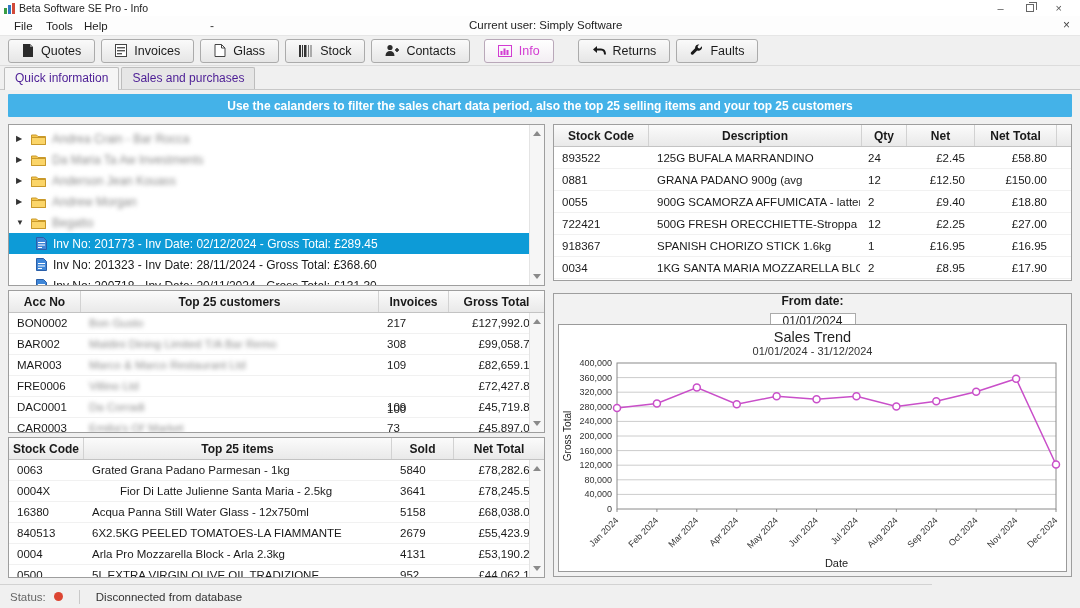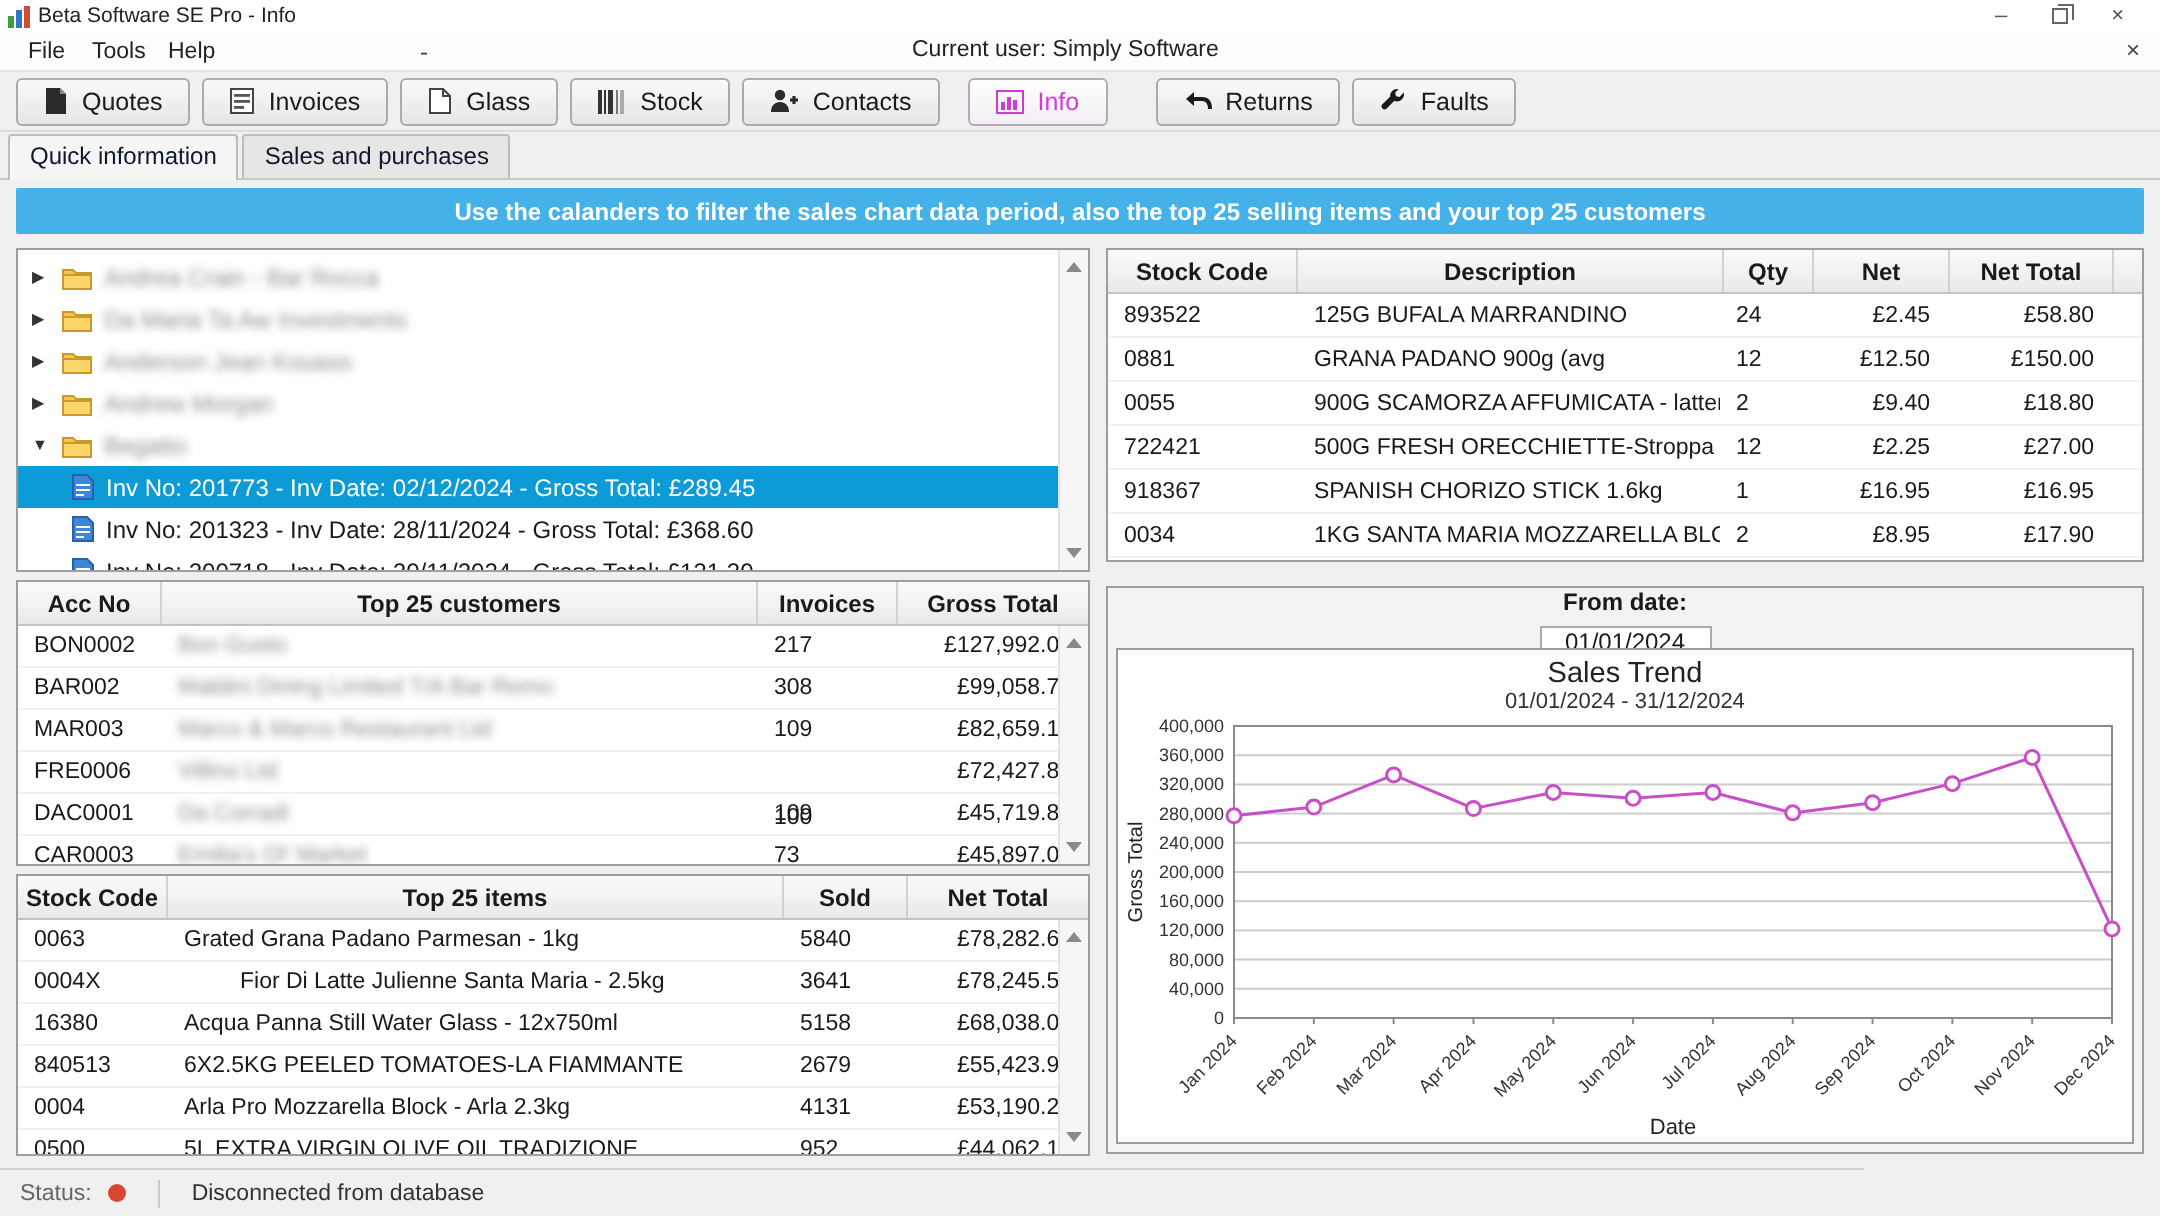--- a/index.html
+++ b/index.html
@@ -12,33 +12,33 @@
   .win-controls { margin-left:auto; display:flex; align-items:center; gap:22px; padding-right:14px; color:#555; }
   .win-controls span { cursor:default; line-height:10px; font-size:11px; }
   .win-restore { width:8px; height:8px; border:1px solid #666; position:relative; display:inline-block; background:#fff; }
   .win-restore:before { content:""; position:absolute; left:2px; top:-3px; width:7px; height:7px; border:1px solid #666; border-bottom:none; border-left:none; }
 
   
   .menubar { position:absolute; left:0; top:16px; width:1080px; height:20px; background:#fdfdfd; border-bottom:1px solid #e6e6e6; }
   .menubar .mitem { position:absolute; top:3px; font-size:11.5px; color:#222; padding:1px 4px; cursor:default; }
   .menu-file { left:10px; } .menu-tools { left:42px; } .menu-help { left:80px; }
   .menu-dash { position:absolute; left:210px; top:3px; color:#444; }
-  .menu-user { position:absolute; left:456px; top:3px; font-size:11.5px; color:#222; }
+  .menu-user { position:absolute; left:469px; top:3px; font-size:11.5px; color:#222; }
   .menu-close { position:absolute; right:10px; top:2px; font-size:12px; color:#444; cursor:default; }
 
   
   .toolbar { position:absolute; left:0; top:36px; width:1080px; height:30px; background:#f0f0f0; border-bottom:1px solid #dcdcdc; display:flex; align-items:center; padding:0 8px; gap:6px; }
   .tbtn { height:24px; padding:0 13px; display:flex; align-items:center; gap:7px; background:linear-gradient(#fafafa,#e6e6e6); border:1px solid #ababab; border-radius:3px; font-size:12.5px; color:#1a1a1a; cursor:default; }
   .tbtn svg { display:block; }
   .tbtn.active { background:linear-gradient(#ffffff,#f3eef3); color:#d23bd2; border-color:#b9a8b9; }
   .sep-gap1 { width:2px; } .sep-gap2 { width:12px; }
 
   
   .tabstrip { position:absolute; left:0; top:66px; width:1080px; height:24px; border-bottom:1px solid #c8c8c8; display:flex; align-items:flex-end; padding-left:4px; }
-  .tab { padding:3px 10px 4px; font-size:12px; border:1px solid #bdbdbd; border-bottom:none; background:#e6e6e6; color:#0f172a; margin-right:2px; border-radius:2px 2px 0 0; cursor:default; }
+  .tab { padding:3px 10px 4px; font-size:12px; border:1px solid #bdbdbd; border-bottom:none; background:#e6e6e6; color:#4c1d95; margin-right:2px; border-radius:2px 2px 0 0; cursor:default; }
   .tab.active { background:#f5f5f5; position:relative; top:1px; padding-bottom:5px; }
 
   
   .banner { position:absolute; left:8px; top:94px; width:1064px; height:23px; background:#44b2e8; color:#ffffff; font-weight:bold; font-size:12px; display:flex; align-items:center; justify-content:center; border-radius:1px; }
 
   
   .panel { position:absolute; background:#ffffff; border:1px solid #9e9e9e; overflow:hidden; }
 
   
   .tree { left:8px; top:124px; width:537px; height:162px; padding-top:3px; }

